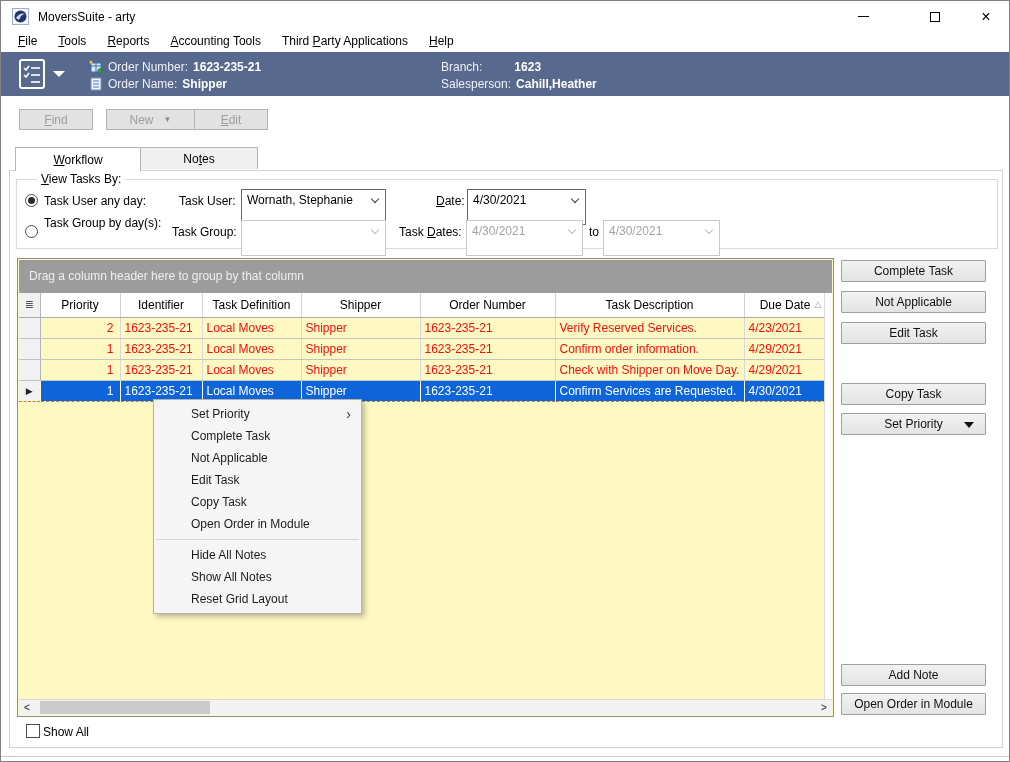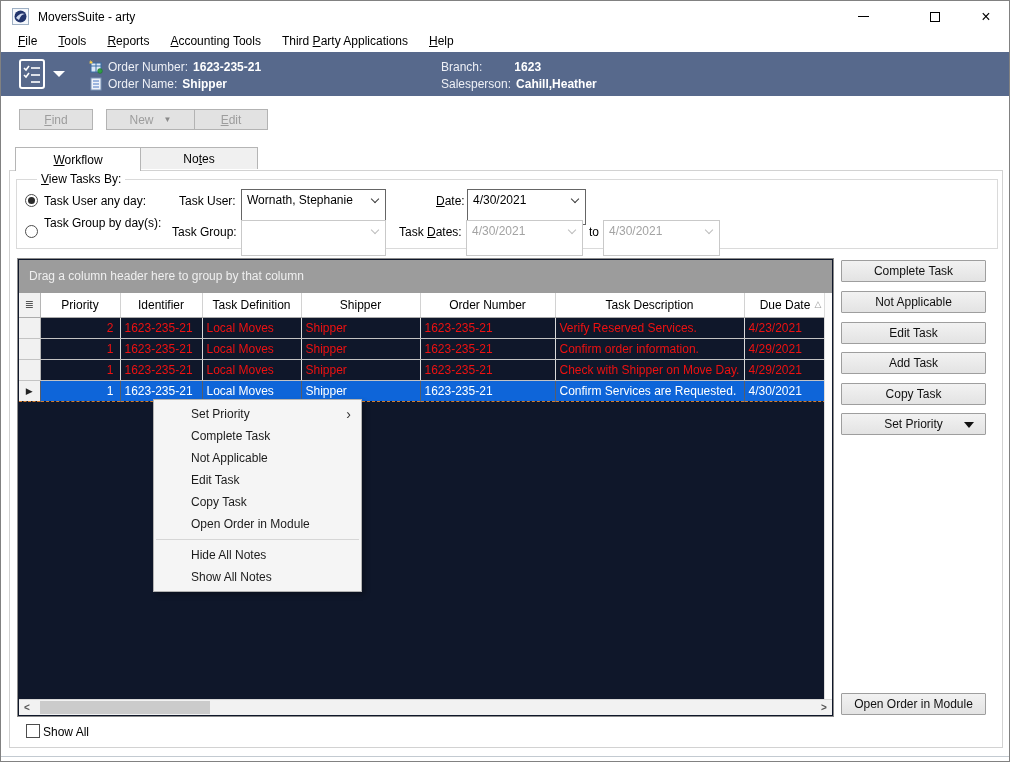--- a/index.html
+++ b/index.html
@@ -50,21 +50,21 @@
   .groupbox { position: absolute; left: 6px; top: 8px; width: 982px; height: 70px; border: 1px solid #dadada; }
   .groupbox > .gb-label { position: absolute; top: -8px; left: 20px; background: #fff; padding: 0 4px; }
   .radio { position: absolute; width: 13px; height: 13px; border: 1px solid #4d4d4d; border-radius: 50%; background: #fff; }
   .radio.checked::after { content: ""; position: absolute; left: 2px; top: 2px; width: 7px; height: 7px; border-radius: 50%; background: #2b2b2b; }
   .flabel { position: absolute; height: 14px; line-height: 14px; white-space: nowrap; }
   .combo { position: absolute; height: 36px; background: #fff; border: 1px solid #656565; padding: 0 20px 0 5px; line-height: 20px; white-space: nowrap; overflow: hidden; }
   .combo .chev { position: absolute; right: 7px; top: 6px; width: 6px; height: 6px; border-right: 1px solid #3c3c3c; border-bottom: 1px solid #3c3c3c; transform: rotate(45deg); }
   .combo.disabled { border-color: #c9c9c9; color: #a3a3a3; }
   .combo.disabled .chev { border-color: #bdbdbd; }
   
-  .grid { position: absolute; left: 7px; top: 87px; width: 817px; height: 459px; border: 1px solid #8c8c8c; background: #0f172a; }
+  .grid { position: absolute; left: 7px; top: 87px; width: 817px; height: 459px; border: 1px solid #8c8c8c; background: #fef9c3; }
   .groupband { position: absolute; left: 1px; top: 1px; right: 1px; height: 33px; background: #9c9c9c; color: #efefef; line-height: 33px; padding-left: 10px; font-size: 12px; }
   table.taskgrid { position: absolute; left: 1px; top: 34px; border-collapse: collapse; table-layout: fixed; width: 807px; }
   .taskgrid th { height: 24px; font-weight: normal; font-size: 12px; background: #fff; border-right: 1px solid #d2d2d2; border-bottom: 1px solid #ababab; text-align: center; overflow: hidden; white-space: nowrap; position: relative; }
   .taskgrid th.selcol { background: #f1f1f1; border-right: 1px solid #b5b5b5; color: #555; font-size: 11px; }
   .taskgrid td { height: 21px; font-size: 12px; color: var(--task-red); border-right: 1px solid #d9d9d9; border-bottom: 1px solid #c3c3c3; padding: 0 4px; white-space: nowrap; overflow: hidden; }
   .taskgrid td.selcol { background: #f1f1f1; border-right: 1px solid #b5b5b5; padding: 0; text-align: center; }
   .taskgrid td.pri { text-align: right; padding-right: 6px; }
   .taskgrid tr.selected td { background: var(--selection); color: #fff; border-right-color: rgba(255,255,255,.3); border-top: 1px dashed #cf7b2e; border-bottom: 1px dashed #cf7b2e; }
   .taskgrid tr.selected td.selcol { background: #f1f1f1; color: #222; font-size: 9px; }
   .sort-asc { position: absolute; right: 4px; top: 6px; font-size: 9px; color: #9a9a9a; }
@@ -289,44 +289,45 @@
 
     <div class="side-btn" style="top:89px;">
         <span>Complete Task</span>
       </div>
     <div class="side-btn" style="top:120px;">
         <span>Not Applicable</span>
       </div>
     <div class="side-btn" style="top:151px;">
         <span>Edit Task</span>
       </div>
-    <div class="side-btn" style="top:181px;">
-        <span>Add Task</span>
-      </div>
     <div class="side-btn" style="top:212px;">
         <span>Copy Task</span>
       </div>
     <div class="side-btn" style="top:242px;">
         <span>Set Priority</span>
         <span class="dd"></span>
+      </div>
+    <div class="side-btn" style="top:493px;">
+        <span>Add Note</span>
       </div>
     <div class="side-btn" style="top:522px;">
         <span>Open Order in Module</span>
       </div>
 
     <div class="ctxmenu">
       <div class="citem"><span>Set Priority</span><span class="sub">›</span></div>
       <div class="citem"><span>Complete Task</span></div>
       <div class="citem"><span>Not Applicable</span></div>
       <div class="citem"><span>Edit Task</span></div>
       <div class="citem"><span>Copy Task</span></div>
       <div class="citem"><span>Open Order in Module</span></div>
       <div class="csep"></div>
       <div class="citem"><span>Hide All Notes</span></div>
       <div class="citem"><span>Show All Notes</span></div>
+      <div class="citem"><span>Reset Grid Layout</span></div>
     </div>
 
     <div class="checkbox" style="left:16px; top:553px;"></div>
     <span class="flabel" style="left:33px; top:554px;">Show All</span>
   </div>
 
   <div class="bottomline"></div>
 </div>
 
 </body></html>

